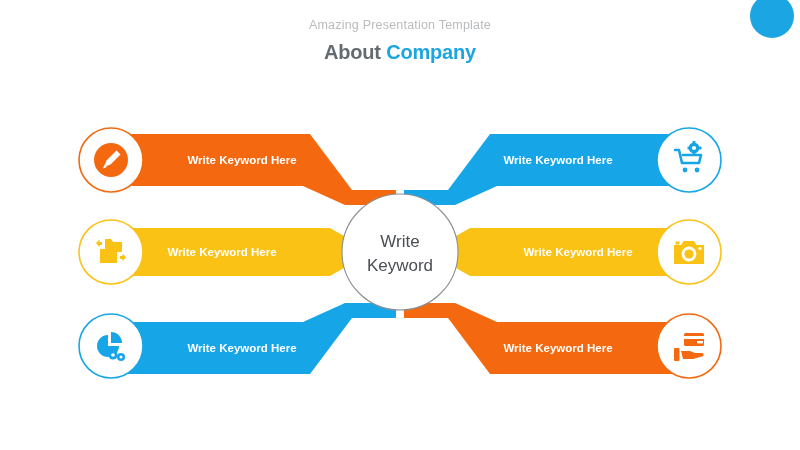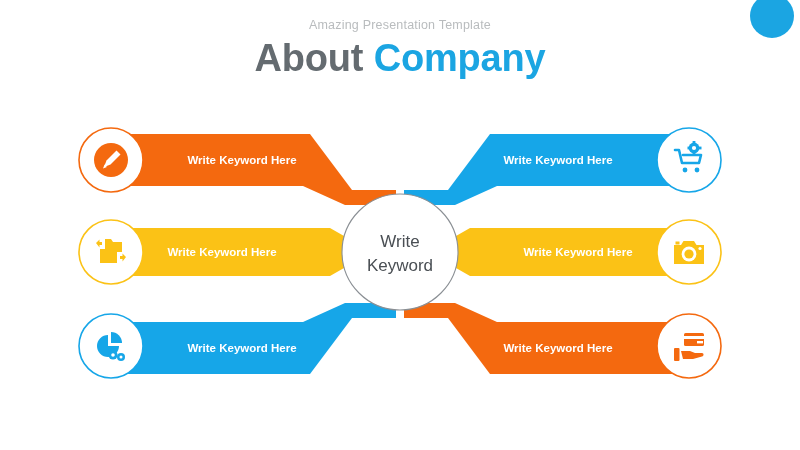--- a/index.html
+++ b/index.html
@@ -29,22 +29,22 @@
     width: 800px;
     text-align: center;
   }
   #subtitle {
     font-size: 12.5px;
     color: #b9bcbe;
     letter-spacing: 0.2px;
     line-height: 15px;
   }
   #title {
-    margin-top: 8px;
-    font-size: 38px;
+    margin-top: 2px;
+    font-size: 20px;
     font-weight: bold;
     line-height: 34px;
     letter-spacing: -0.2px;
   }
   #title .t-dark { color: #646b70; }
   #title .t-accent { color: #1ba5e2; }
 
   
   #corner-dot {
     position: absolute;

